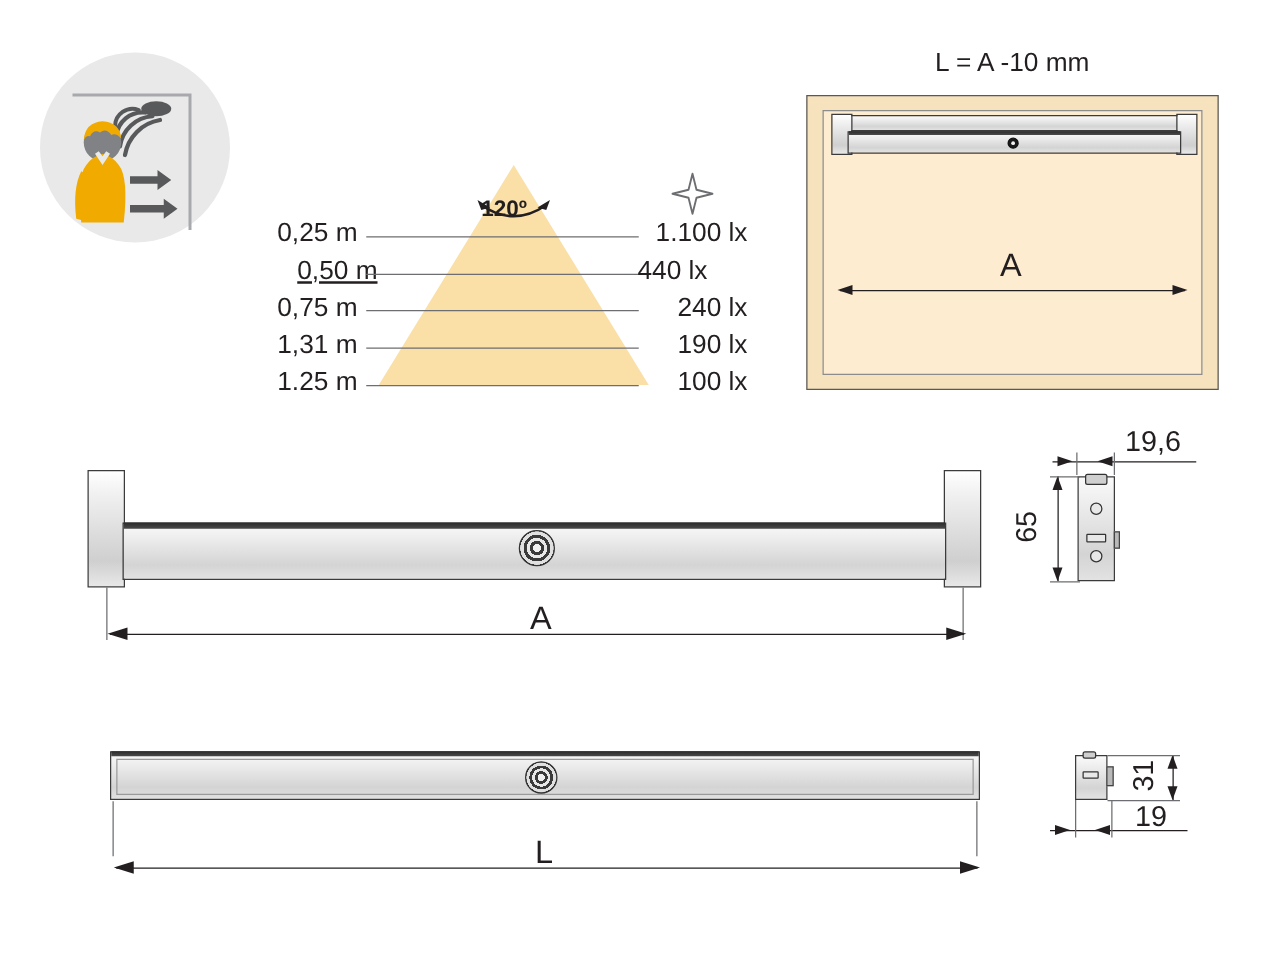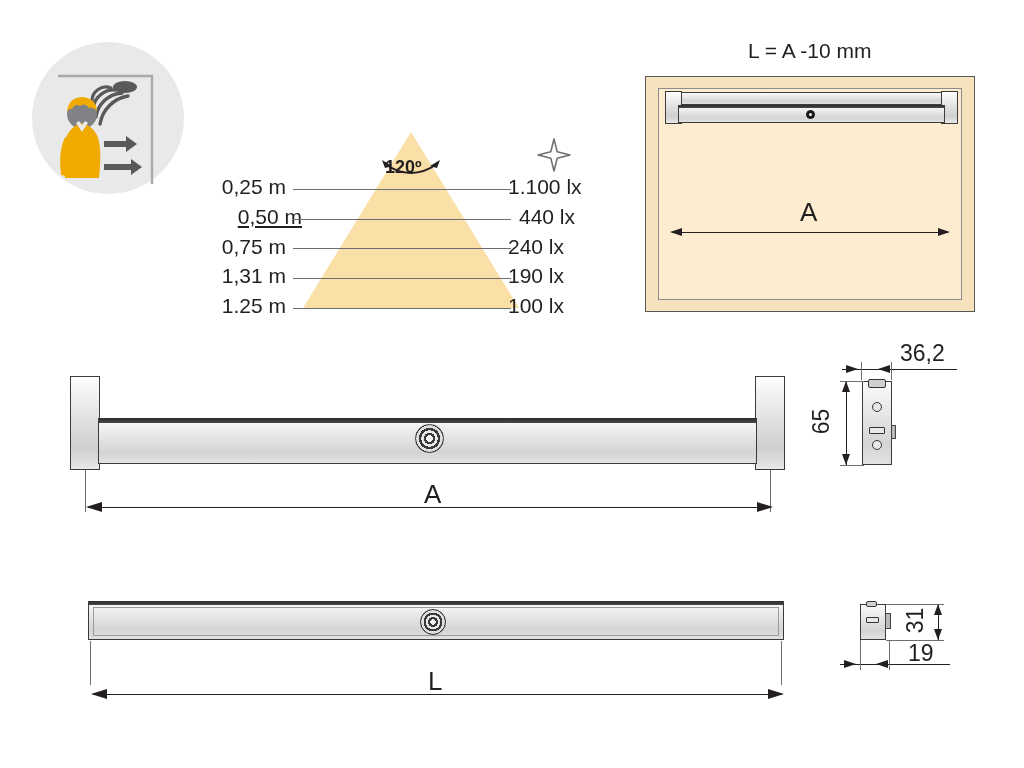--- a/index.html
+++ b/index.html
@@ -19,21 +19,21 @@
   .abs { position: absolute; }
 
   
   .lbl {
     color: #231f20;
     font-family: "Liberation Sans", sans-serif;
     white-space: nowrap;
     line-height: 1;
   }
   .lbl-dist   { font-size: 21px; text-align: right; }
-  .lbl-lx     { font-size: 21px; }
+  .lbl-lx     { font-size: 21px; text-align: right; }
   .lbl-angle  { font-size: 18px; font-weight: 700; }
   .lbl-formula{ font-size: 21px; }
   .lbl-dim-big{ font-size: 26px; }
   .lbl-dim     { font-size: 23px; }
 
   
   #sensor-badge {
     width: 152px; height: 152px;
     border-radius: 50%;
     background: #e9e9e9;
@@ -163,21 +163,21 @@
   <div class="abs lbl lbl-dist" style="left:196px;top:265px;width:90px;">1,31 m</div>
   <div class="abs lbl lbl-dist" style="left:196px;top:295px;width:90px;">1.25 m</div>
 
   <div class="abs cone-line" style="left:293px;top:189px;width:218px;"></div>
   <div class="abs cone-line" style="left:293px;top:219px;width:218px;"></div>
   <div class="abs cone-line" style="left:293px;top:248px;width:218px;"></div>
   <div class="abs cone-line" style="left:293px;top:278px;width:218px;"></div>
   <div class="abs cone-line" style="left:293px;top:308px;width:218px;"></div>
 
   <div class="abs lbl lbl-lx" style="left:508px;top:176px;width:90px;">1.100 lx</div>
-  <div class="abs lbl lbl-lx" style="left:519px;top:206px;width:90px;">440 lx</div>
+  <div class="abs lbl lbl-lx" style="left:476px;top:206px;width:90px;">440 lx</div>
   <div class="abs lbl lbl-lx" style="left:508px;top:236px;width:90px;">240 lx</div>
   <div class="abs lbl lbl-lx" style="left:508px;top:265px;width:90px;">190 lx</div>
   <div class="abs lbl lbl-lx" style="left:508px;top:295px;width:90px;">100 lx</div>
 
   <div class="abs" style="left:535px;top:136px;">
     <svg width="38" height="38" viewBox="0 0 38 38">
       <path d="M19 3 L22.2 15.8 L35 19 L22.2 22.2 L19 35 L15.8 22.2 L3 19 L15.8 15.8 Z" fill="none" stroke="#6d6e71" stroke-width="1.5" stroke-linejoin="round"></path>
     </svg>
   </div>
 
@@ -222,21 +222,21 @@
   <div class="abs eye" style="left:415px;top:424px;width:29px;height:29px;"></div>
 
   <div class="abs ext-line" style="left:85px;top:470px;height:42px;"></div>
   <div class="abs ext-line" style="left:770px;top:470px;height:42px;"></div>
 
   <div class="abs lbl lbl-dim-big" style="left:424px;top:481px;">A</div>
   <div class="abs dim-thin" style="left:88px;top:507px;width:683px;"></div>
   <div class="abs arrow-l" style="left:86px;top:502px;"></div>
   <div class="abs arrow-r" style="left:757px;top:502px;"></div>
 
-  <div class="abs lbl lbl-dim" style="left:900px;top:342px;">36,2</div>
+  <div class="abs lbl lbl-dim" style="left:900px;top:342px;">19,6</div>
 
   <div class="abs dim-thin" style="left:842px;top:369px;width:115px;"></div>
   <div class="abs arrow-r-s" style="left:846px;top:365px;"></div>
   <div class="abs arrow-l-s" style="left:878px;top:365px;"></div>
 
   <div class="abs ext-line" style="left:861px;top:362px;height:18px;"></div>
   <div class="abs ext-line" style="left:891px;top:362px;height:18px;"></div>
 
   <div class="abs metal-flat" style="left:862px;top:381px;width:30px;height:84px;"></div>
 

